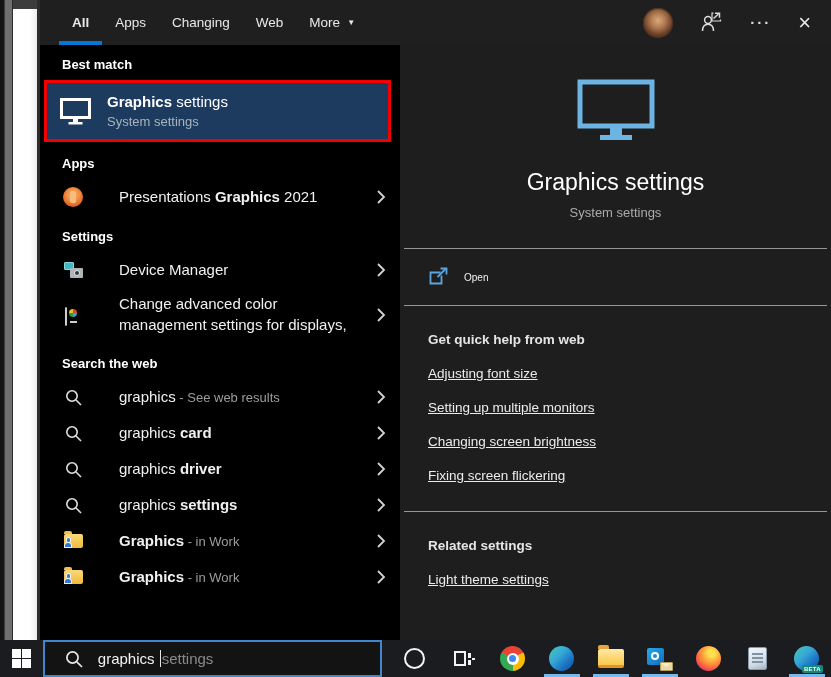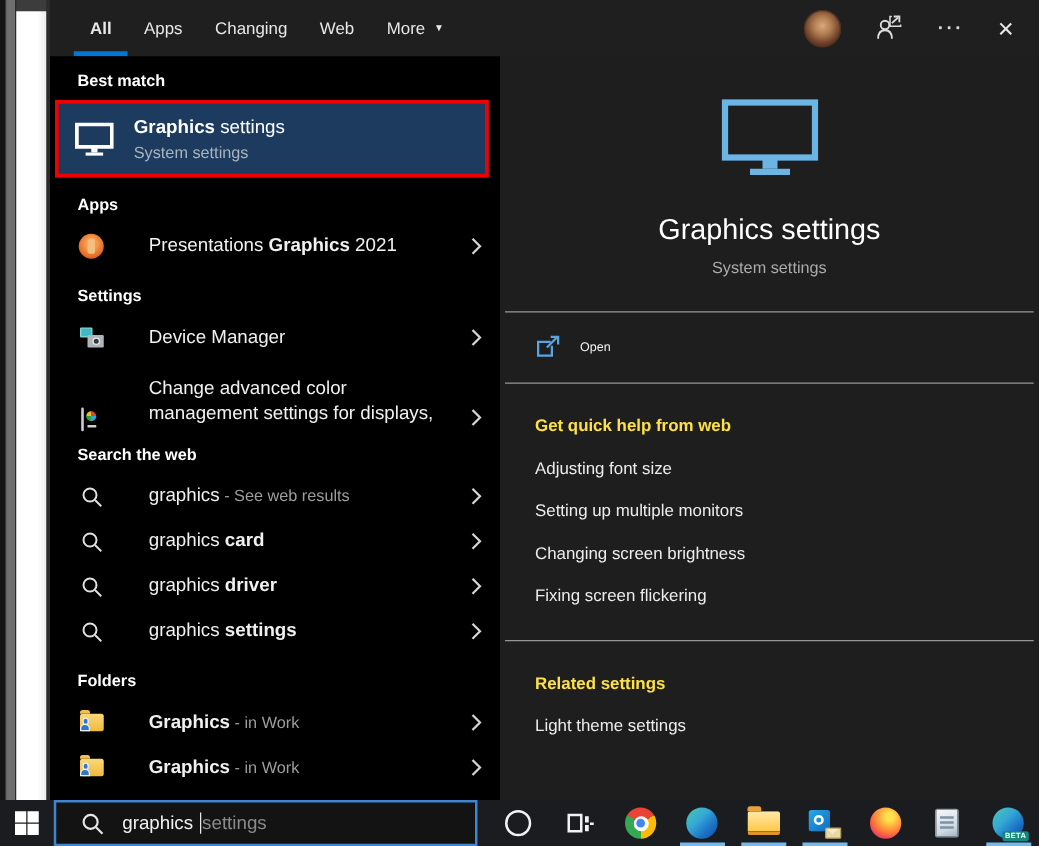--- a/index.html
+++ b/index.html
@@ -40,21 +40,21 @@
   .sec-header { color:#ffffff; font-size:13px; font-weight:700; margin:14px 0 8px 22px; }
   .sec-header.first { margin-top:12px; }
 
   .best-match { margin:6px 9px 0 4px; height:62px; border:3px solid #f00000; background:#1c3b5e;
                 display:flex; align-items:center; padding-left:13px; cursor:default; }
   .bm-icon { margin-right:16px; display:flex; }
   .bm-title { font-size:15px; color:#ffffff; }
   .bm-sub { font-size:13px; color:#a9b3bd; margin-top:4px; }
 
   .row { display:flex; align-items:center; height:36px; padding:0 14px 0 20px; cursor:default;gap:20px; }
-  .row.tall { height:54px;align-items:flex-end; }
+  .row.tall { height:54px; }
   .ric { width:26px; display:flex; justify-content:center; margin-right:13px; flex:none; }
   .rtext { font-size:15px; color:#f0f0f0; line-height:1.38; }
   .note { font-size:13px; color:#9d9d9d; }
   .chev { margin-left:auto; display:flex; }
 
   
   .pg-circle { width:20px; height:20px; border-radius:50%; position:relative;
                background:radial-gradient(circle at 50% 40%, #f59b4e 0 30%, #e2631f 72%, #c04a14 100%); }
   .pg-circle::after { content:""; position:absolute; left:7px; top:4px; width:6px; height:12px;
                       background:#f6bd80; border-radius:2px; }
@@ -75,22 +75,22 @@
 
   
   .right-col { flex:1; background:#1e1e1f; overflow:hidden; }
   .preview-top { text-align:center; }
   .big-monitor { margin-top:34px; }
   .pv-title { margin-top:22px; font-size:23px; color:#ffffff; font-weight:400; }
   .pv-sub { margin-top:9px; font-size:13px; color:#ababab; }
   .divider { border:none; border-top:1px solid #969696; margin:28px 4px 0 4px; }
   .open-row { display:flex; align-items:center; padding:18px 0 18px 28px; gap:16px; cursor:default; }
   .open-label { font-size:10px; color:#f2f2f2; }
-  .help-header, .related-header { margin:26px 0 0 28px; font-size:13.5px; font-weight:700; color:#fde047; }
-  .hlink { margin:19px 0 0 28px; font-size:13.5px; color:#ececec; cursor:default; }
+  .help-header, .related-header { margin:26px 0 0 28px; font-size:13.5px; font-weight:700; color:#e5e5e5; }
+  .hlink { margin:19px 0 0 28px; font-size:13.5px; color:#ececec; cursor:default;text-decoration:underline; }
 
   
   .taskbar { position:absolute; left:0; bottom:0; width:831px; height:37px; background:#1b1c20; display:flex; align-items:stretch; }
   .start { width:44px; display:flex; align-items:center; justify-content:center; }
   .winlogo { display:grid; grid-template-columns:8.5px 8.5px; grid-template-rows:8.5px 8.5px; gap:1.8px; }
   .winlogo span { background:#ffffff; }
   .tsearch { width:348px; height:37px; border:2px solid #3f86cf; background:#131313;
              display:flex; align-items:center; padding-left:20px; }
   .tsearch .mag { margin-right:15px; display:flex; }
   .sv { font-size:15px; color:#f2f2f2; white-space:pre; }
@@ -284,21 +284,20 @@
             </svg>
         </span>
         <span class="rtext"><span>graphics </span><b>settings</b></span>
         <span class="chev">
           <svg width="10" height="16" viewBox="0 0 10 16" fill="none" stroke="#d4d4d4" stroke-width="1.8">
               <path d="M2 2 L8 8 L2 14"></path>
             </svg>
         </span>
       </div>
 
-      <div class="sec-header">Folders</div>
 
       <div class="row">
         <span class="ric">
             <span class="fold">
               <span class="fperson"></span>
             </span>
           </span>
         <span class="rtext"><b>Graphics</b><span class="note"> - in Work</span></span>
         <span class="chev">
           <svg width="10" height="16" viewBox="0 0 10 16" fill="none" stroke="#d4d4d4" stroke-width="1.8">

